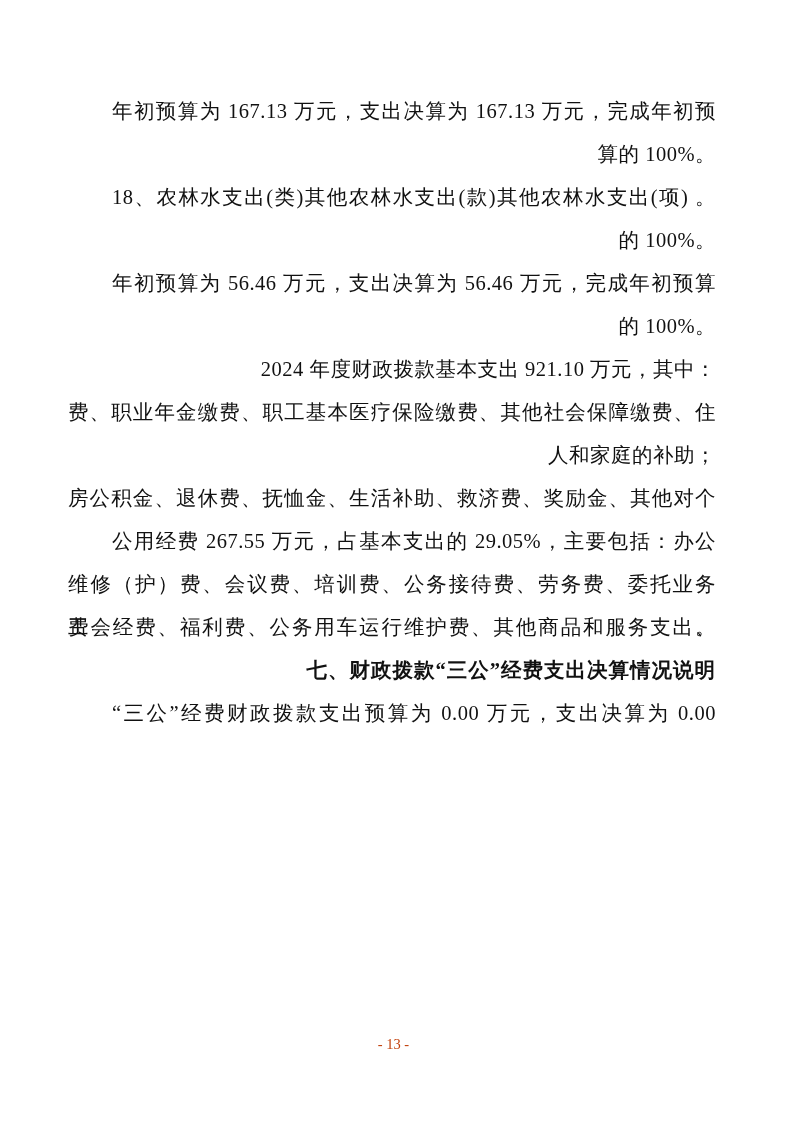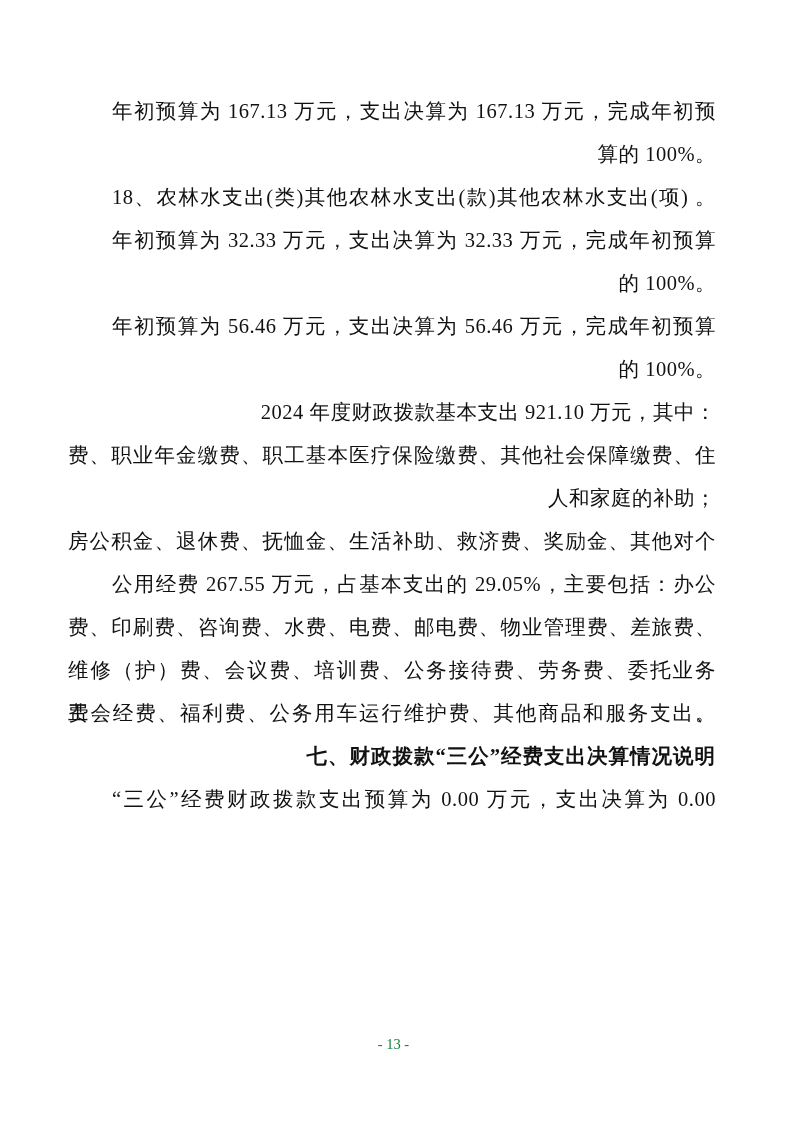--- a/index.html
+++ b/index.html
@@ -42,41 +42,39 @@
   }
   .footer {
     position: absolute;
     left: 0;
     right: 0;
     top: 1032px;
     height: 24px;
     line-height: 24px;
     text-align: center;
     font-size: 14.5px;
-    color: #15803d;
+    color: #c2410c;
     font-family: "Liberation Serif", "DejaVu Serif", serif;
   }
 </style>
 </head>
 <body>
 
 <div class="page">
   <div class="content">
     <div class="line ind jst">年初预算为 167.13 万元，支出决算为 167.13 万元，完成年初预</div>
     <div class="line">算的 100%。</div>
     <div class="line ind jst">18、农林水支出(类)其他农林水支出(款)其他农林水支出(项) 。</div>
-    <div class="line ind jst">年初预算为 32.33 万元，支出决算为 32.33 万元，完成年初预算</div>
     <div class="line">的 100%。</div>
     <div class="line ind jst">年初预算为 56.46 万元，支出决算为 56.46 万元，完成年初预算</div>
     <div class="line">的 100%。</div>
     <div class="line ind">2024 年度财政拨款基本支出 921.10 万元，其中：</div>
     <div class="line jst">费、职业年金缴费、职工基本医疗保险缴费、其他社会保障缴费、住</div>
     <div class="line">人和家庭的补助；</div>
     <div class="line jst">房公积金、退休费、抚恤金、生活补助、救济费、奖励金、其他对个</div>
     <div class="line ind jst">公用经费 267.55 万元，占基本支出的 29.05%，主要包括：办公</div>
-    <div class="line jst">费、印刷费、咨询费、水费、电费、邮电费、物业管理费、差旅费、</div>
     <div class="line jst">维修（护）费、会议费、培训费、公务接待费、劳务费、委托业务费、</div>
     <div class="line jst">工会经费、福利费、公务用车运行维护费、其他商品和服务支出。</div>
     <div class="line ind bold">七、财政拨款“三公”经费支出决算情况说明</div>
     <div class="line ind jst">“三公”经费财政拨款支出预算为 0.00 万元，支出决算为 0.00</div>
   </div>
   <div class="footer">- 13 -</div>
 </div>
 
 </body></html>

